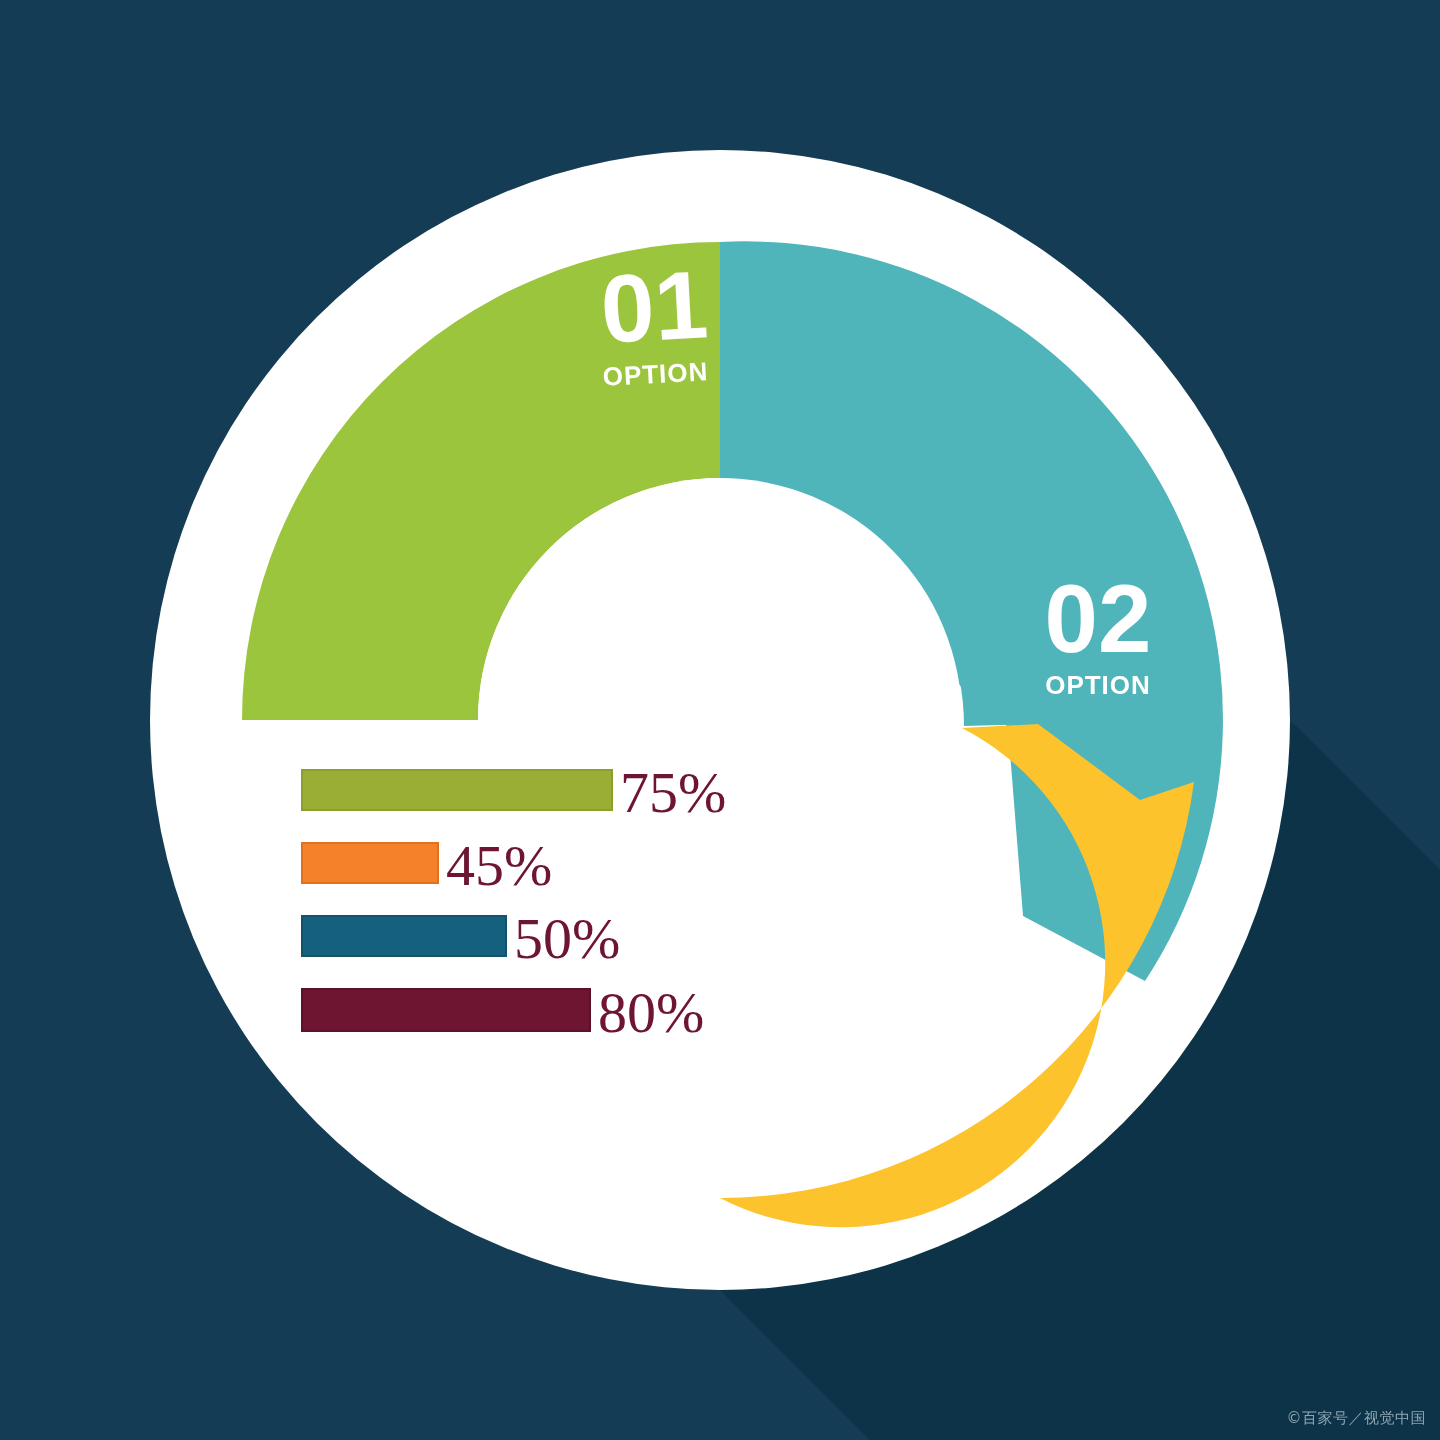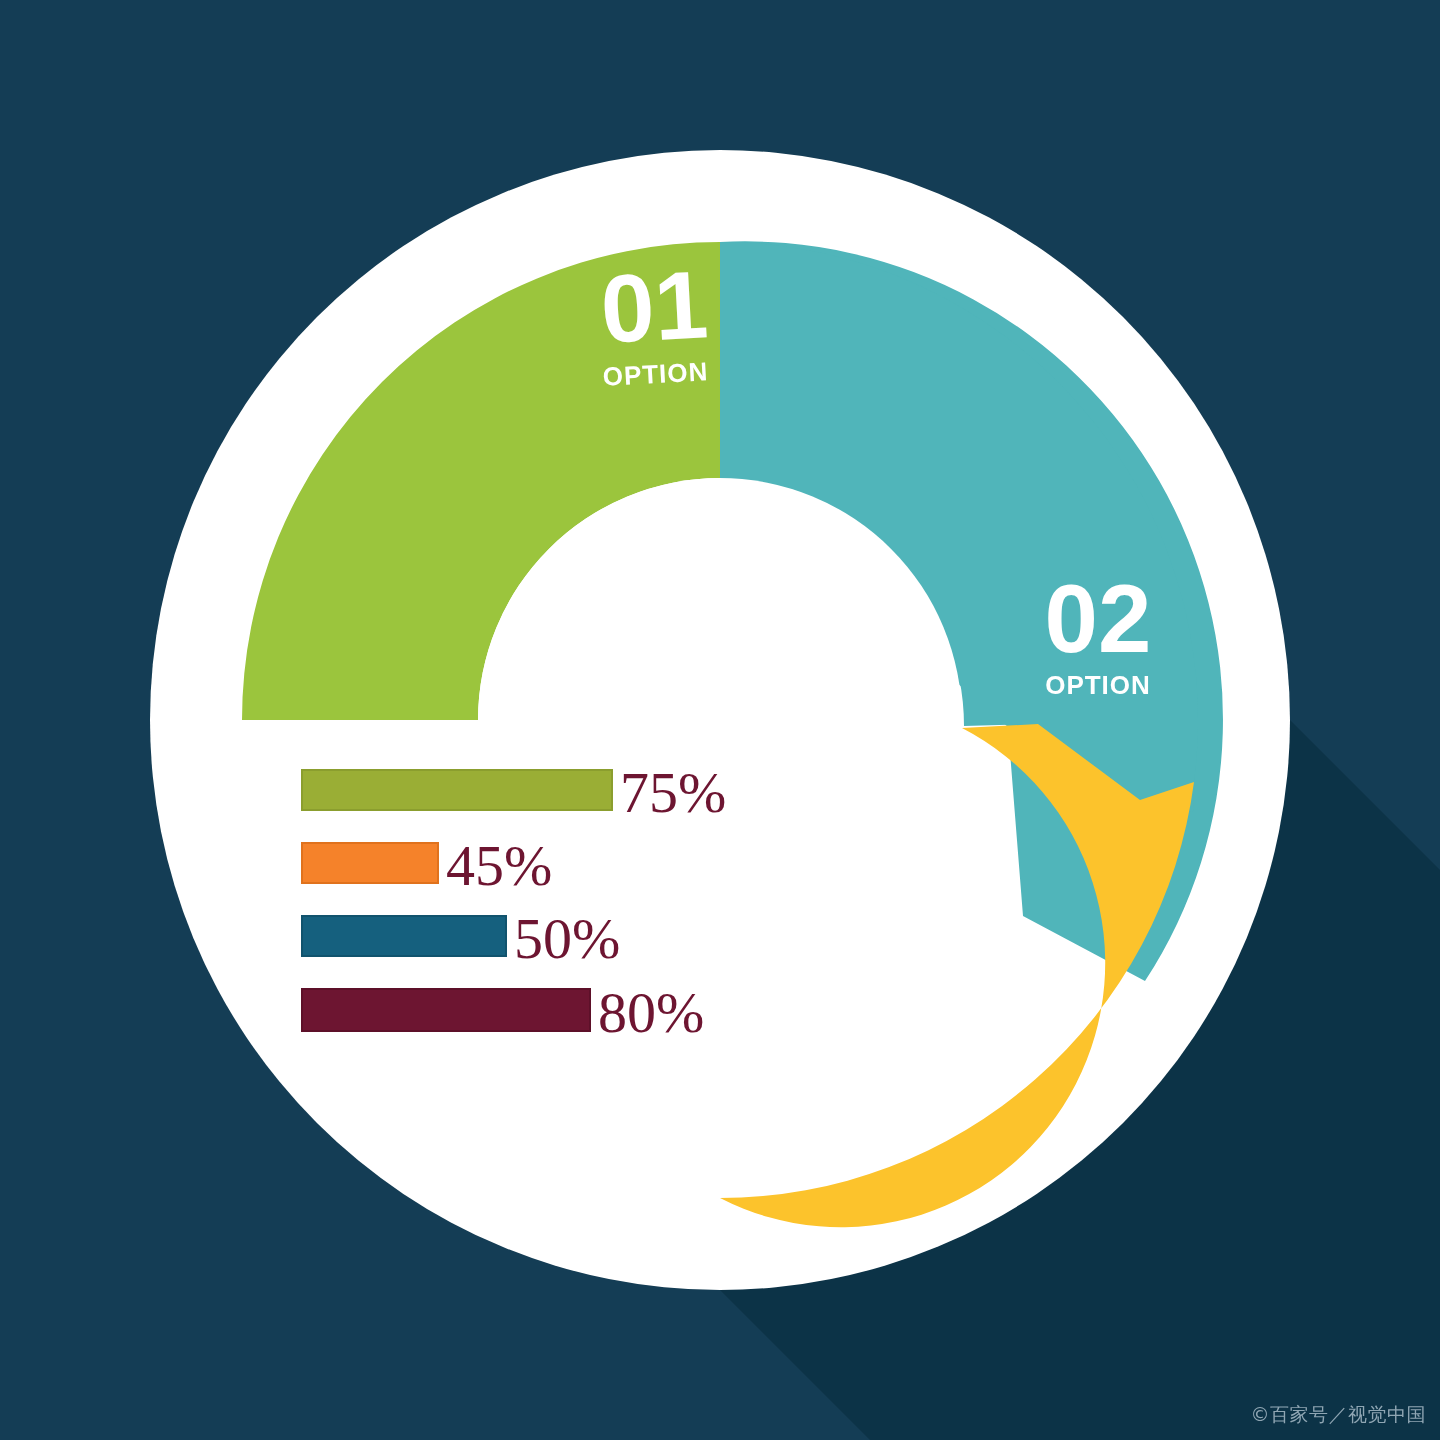--- a/index.html
+++ b/index.html
@@ -29,21 +29,21 @@
     letter-spacing:1px;
   }
   .pct-text {
     font-family:"Liberation Serif", serif;
     fill:#6D1531;
   }
   #watermark {
     position:absolute;
     right:14px; bottom:12px;
     font-family:"DejaVu Sans", sans-serif;
-    font-size:19px;
+    font-size:15px;
     color:#9bb0bd;
     letter-spacing:0.5px;
     white-space:nowrap;
     opacity:0.92;
   }
 </style>
 </head>
 <body>
 
 <div id="stage">

